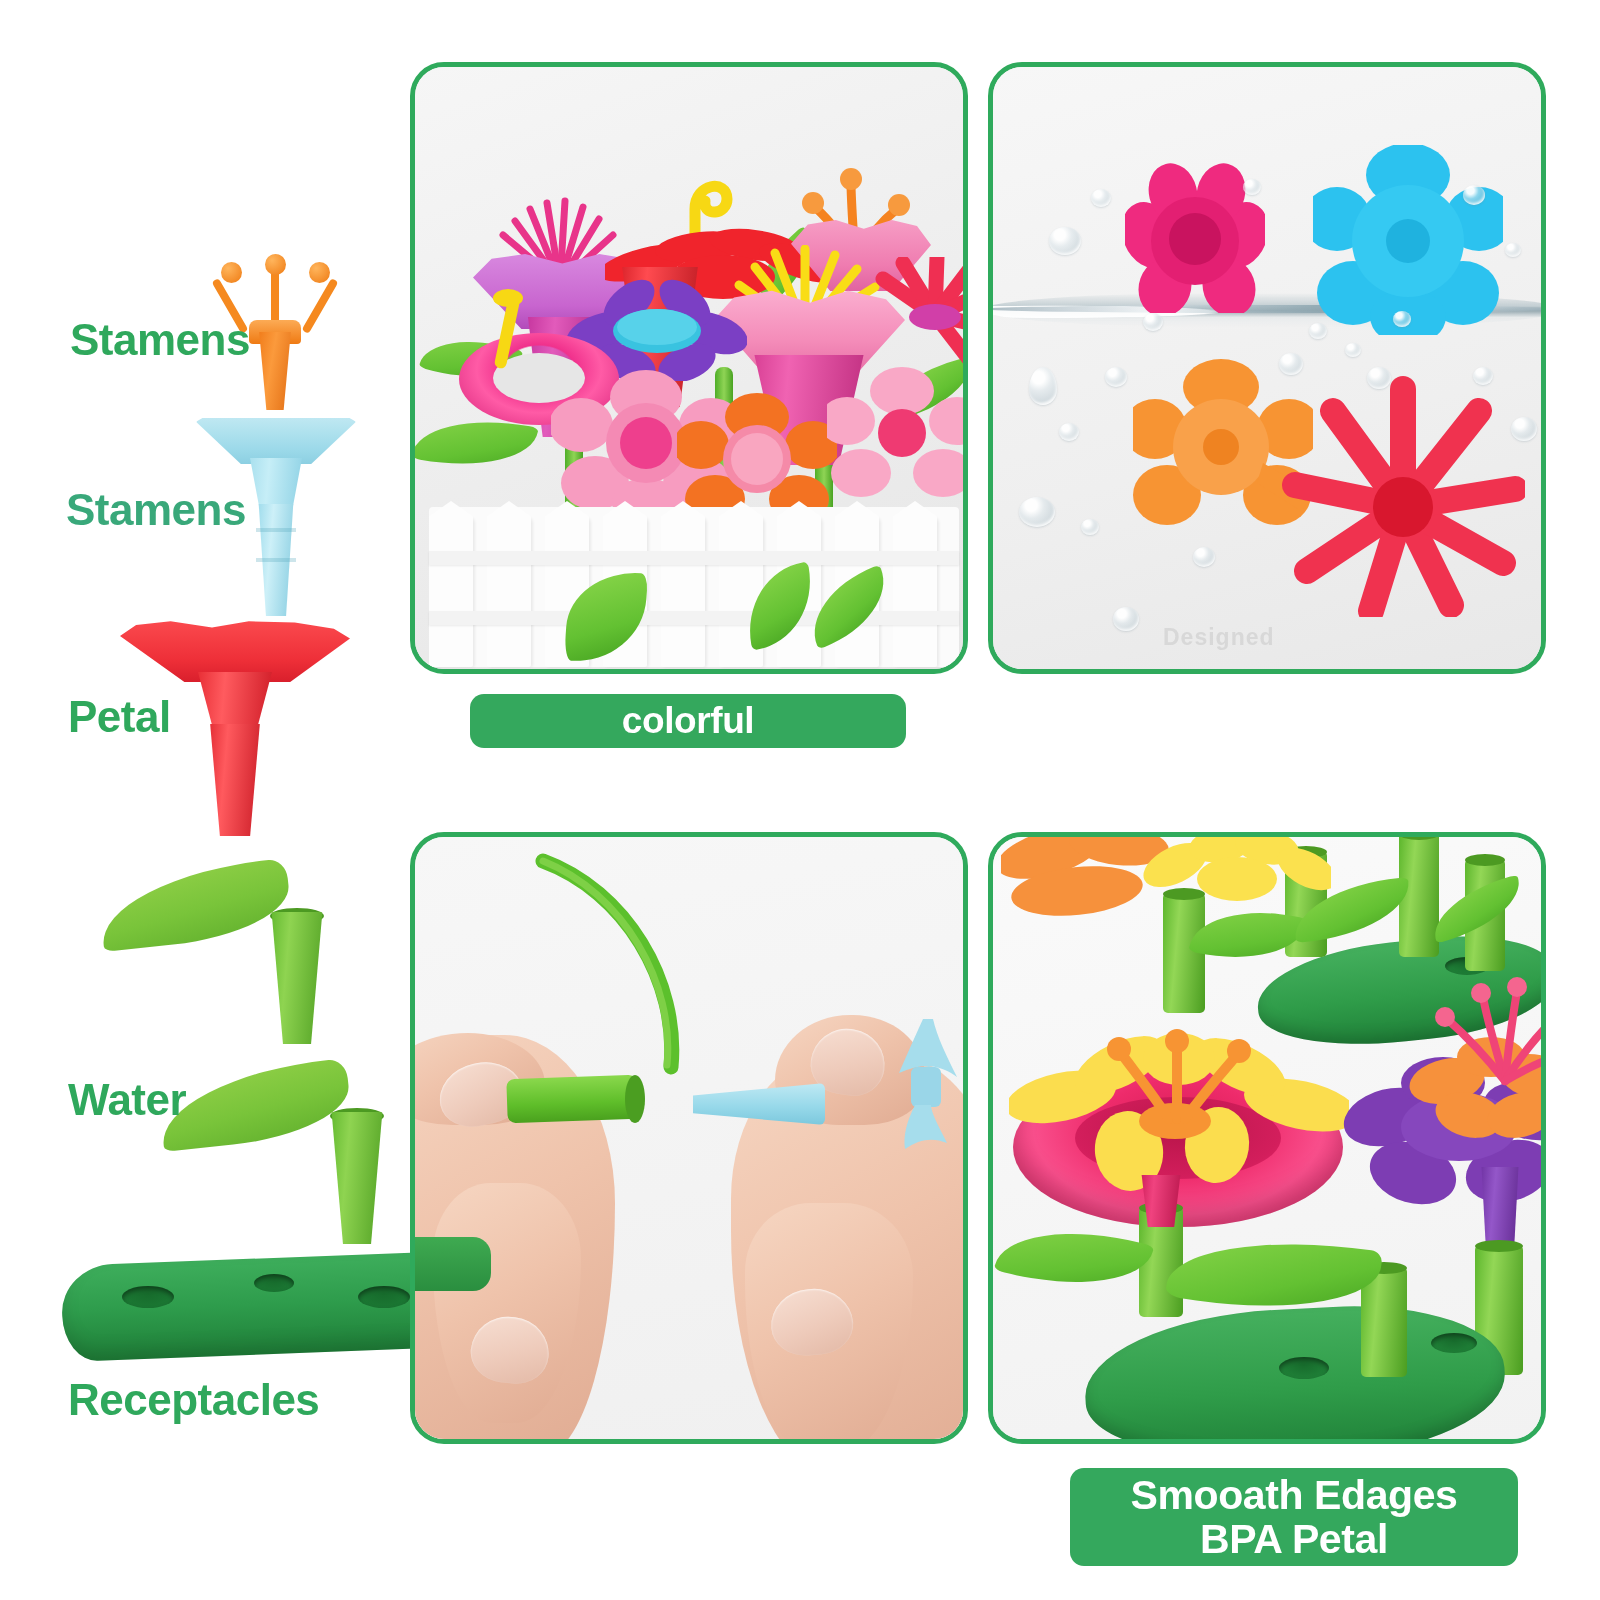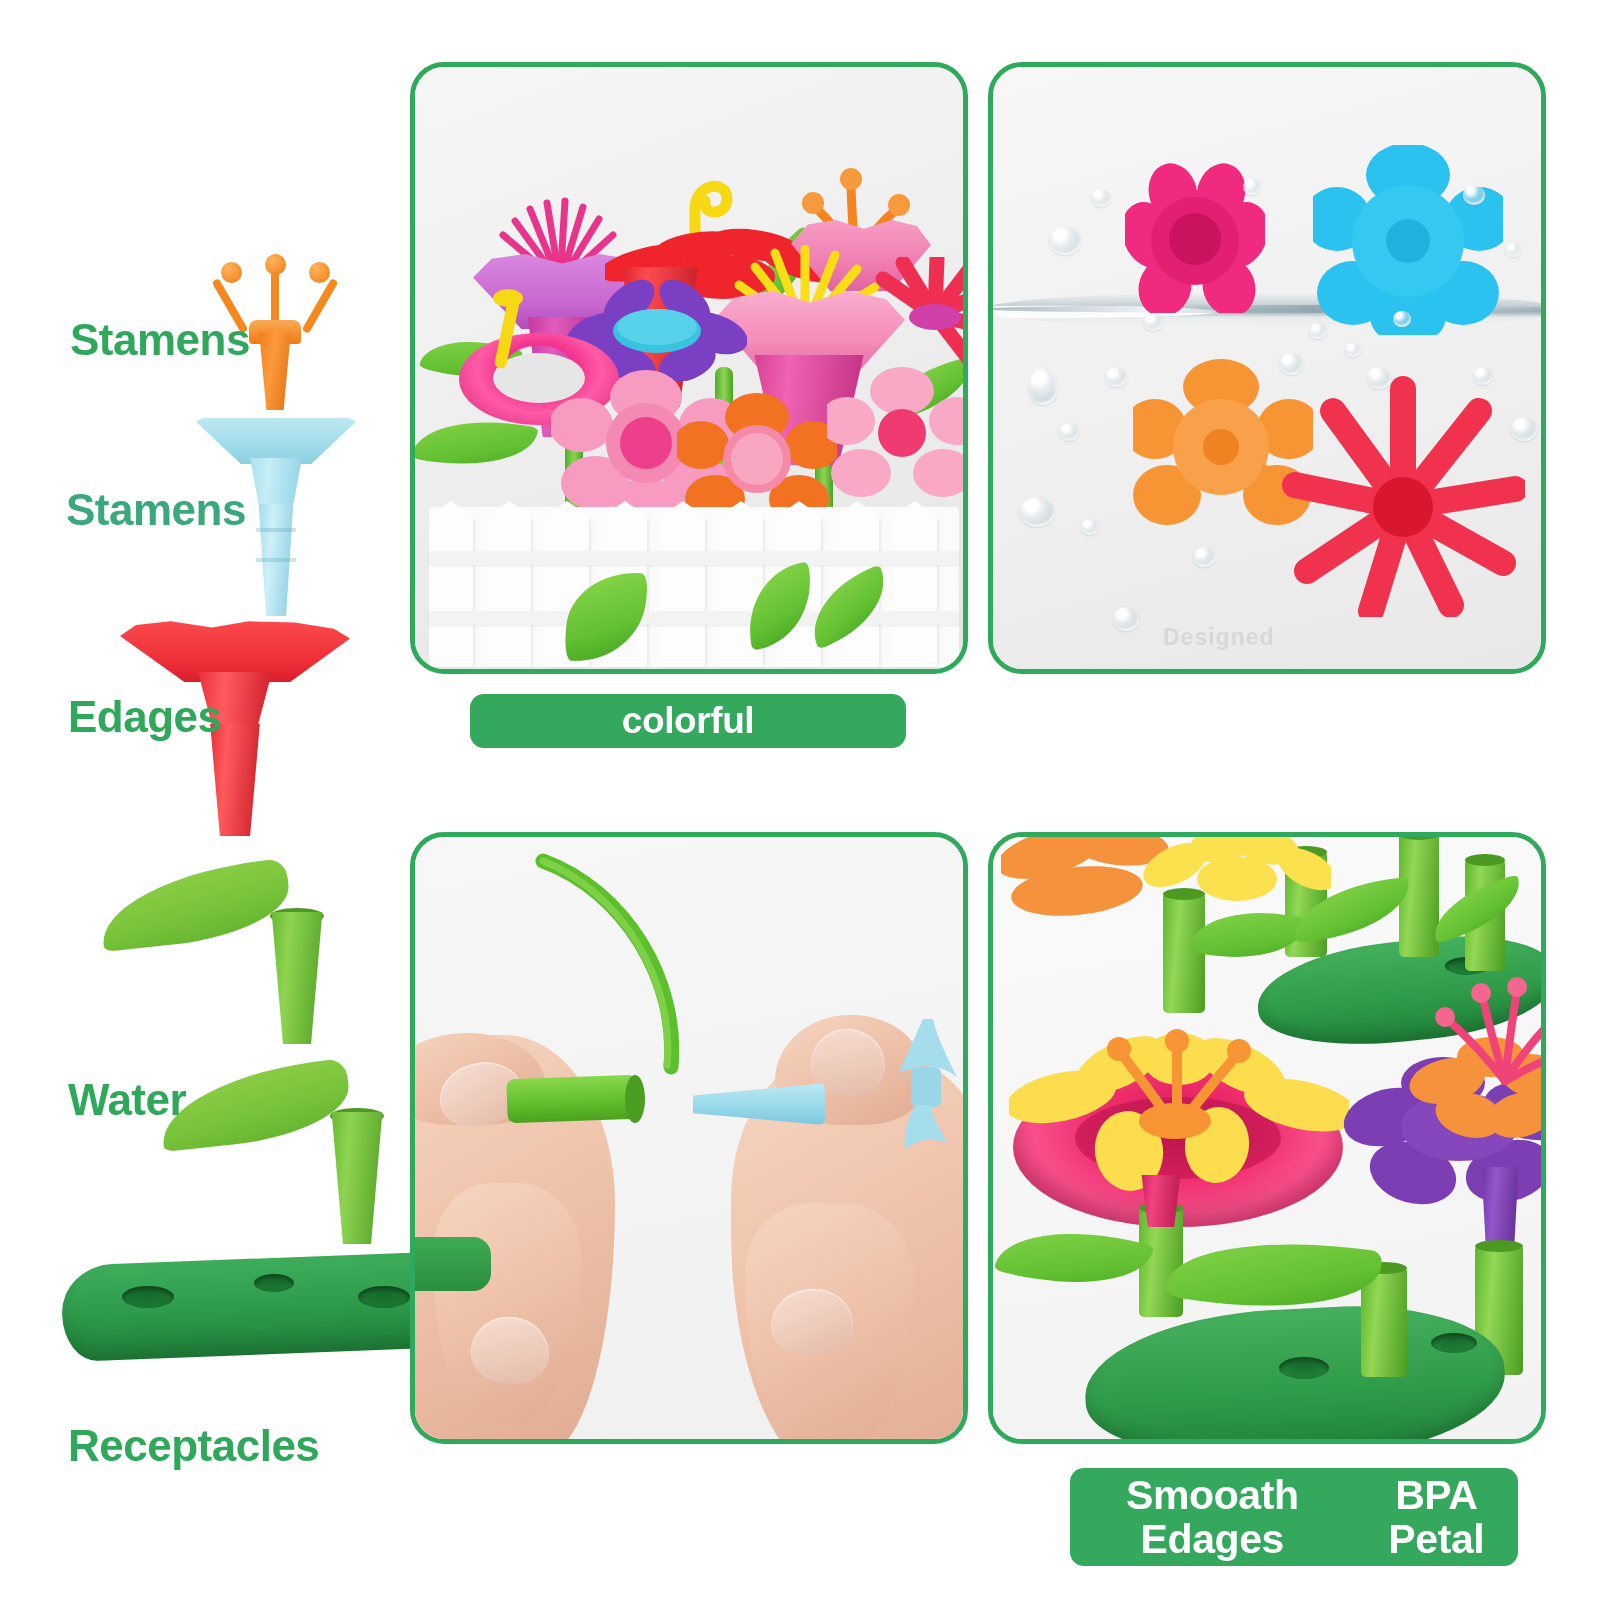--- a/index.html
+++ b/index.html
@@ -21,21 +21,21 @@
     color: #2fa860;
     letter-spacing: -0.5px;
     white-space: nowrap;
     line-height: 1;
     text-align: center;
   }
   .lbl-stamens     { left: 70px;  top: 318px;  font-size: 44px; color:#2fa85c; }
   .lbl-pistils     { left: 66px;  top: 488px;  font-size: 44px; color:#39a87a; }
   .lbl-petal       { left: 68px;  top: 695px;  font-size: 44px; color:#2fa85c; }
   .lbl-leaves      { left: 68px;  top: 1078px; font-size: 44px; color:#2fa85c; }
-  .lbl-receptacles { left: 68px;  top: 1378px; font-size: 44px; color:#2fa85c;margin-top:46px; }
+  .lbl-receptacles { left: 68px;  top: 1378px; font-size: 44px; color:#2fa85c; }
 
   
   .part-art { position:absolute; }
 
   
   .stamens { left: 205px; top: 232px; width: 140px; height: 180px; }
   .stamens .cone {
     position:absolute; left:52px; top:100px; width:36px; height:78px;
     background: linear-gradient(100deg,#f07a18 0%,#fb9a3c 40%,#e06a10 100%);
     clip-path: polygon(6% 0%, 94% 0%, 74% 100%, 26% 100%);
@@ -173,21 +173,21 @@
     display:flex;
     align-items:center;
     justify-content:center;
     text-align:center;
     line-height:1.08;
     letter-spacing:-0.4px;
   }
   #cap-colorful { left:470px;  top:694px;  width:436px; height:54px;  font-size:37px; }
   #cap-water    { left:1076px; top:690px;  width:388px; height:60px;  font-size:41px; }
   #cap-install  { left:458px;  top:1470px; width:444px; height:62px;  font-size:41px; }
-  #cap-edges    { left:1070px; top:1468px; width:448px; height:98px;  font-size:41px; }
+  #cap-edges    { left:1070px; top:1468px; width:448px; height:98px;  font-size:41px; flex-direction:column; }
 
   
   .bloom { position:absolute; }
 
   
   #panel-colorful .photo { background: linear-gradient(160deg,#f6f6f6 0%,#ededed 55%,#e6e6e6 100%); }
   .fence {
     position:absolute; left:14px; bottom:2px; width:530px; height:160px;
     background:#fbfbfb; border-radius:4px;
   }
@@ -297,21 +297,21 @@
       <div class="ring" style="top:110px"></div>
       <div class="ring" style="top:140px"></div>
     </div>
     <div class="part-label lbl-pistils">Stamens</div>
 
     <div class="part-art petal">
       <div class="disc"></div>
       <div class="cup"></div>
       <div class="stem"></div>
     </div>
-    <div class="part-label lbl-petal">Edages</div>
+    <div class="part-label lbl-petal">Petal</div>
 
     <div class="part-art leafpart leaf-a">
       <div class="blade"></div>
       <div class="tube-mouth"></div>
       <div class="tube"></div>
     </div>
     <div class="part-art leafpart leaf-b">
       <div class="blade"></div>
       <div class="tube-mouth"></div>
       <div class="tube"></div>

